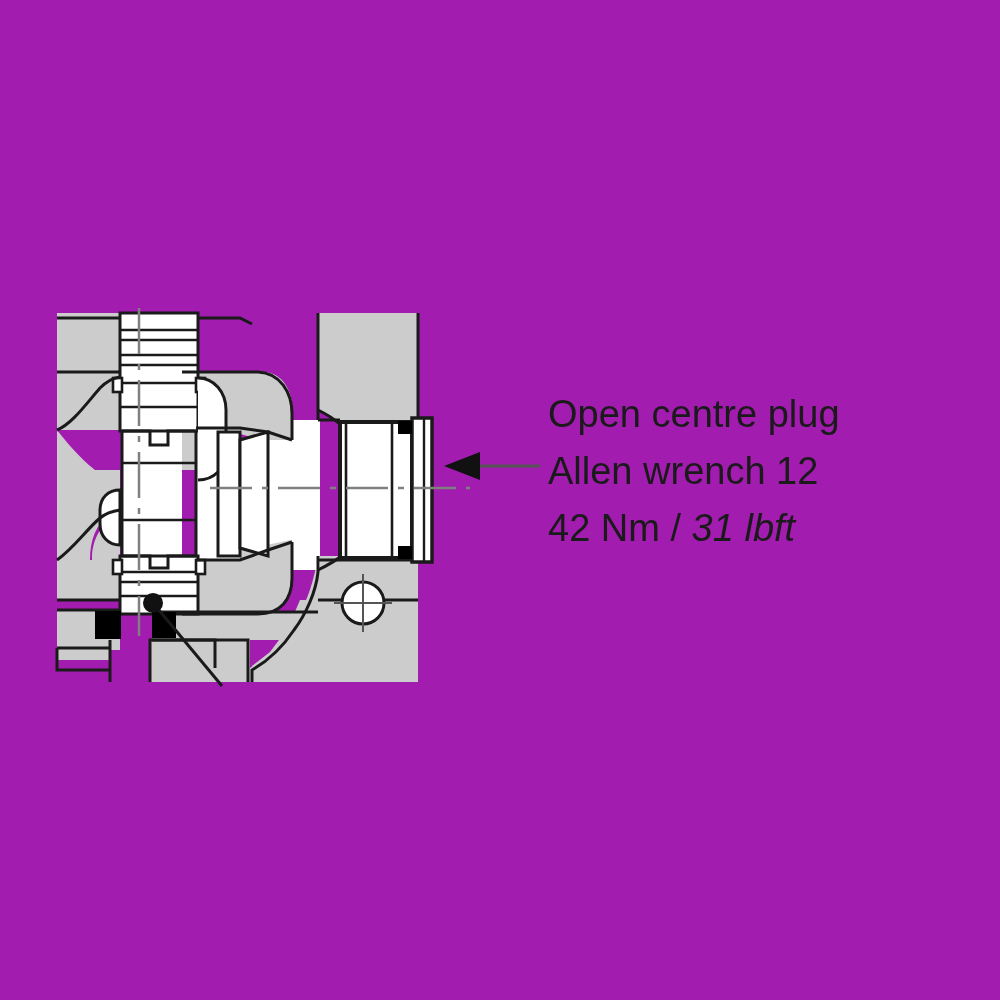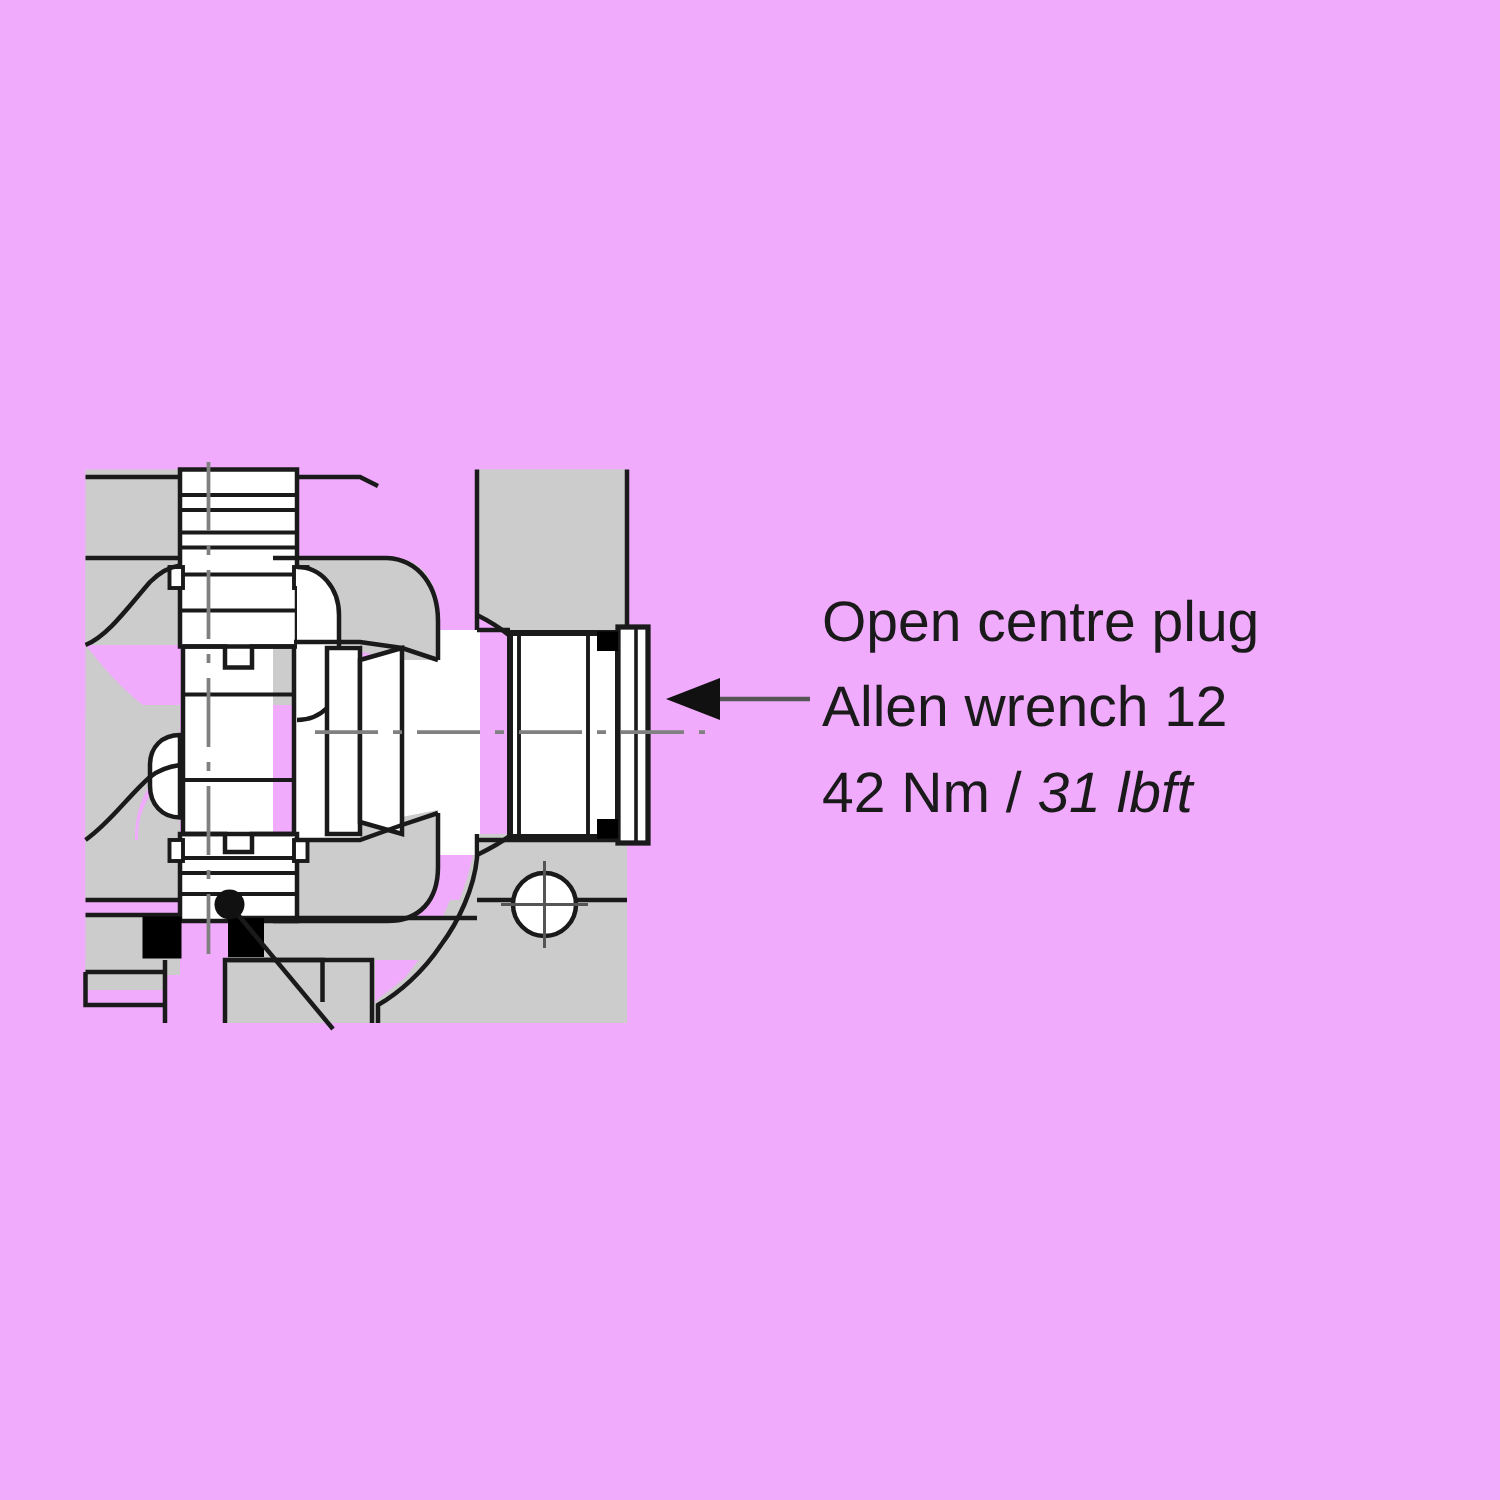--- a/index.html
+++ b/index.html
@@ -12,21 +12,21 @@
     height: 1000px;
     overflow: hidden;
     font-family: "Liberation Sans", sans-serif;
     position: relative;
   }
   #stage {
     position: absolute;
     left: 0; top: 0;
     width: 1000px;
     height: 1000px;
-    background: #f0abfc;
+    background: #a21caf;
   }
   svg#figure {
     position: absolute;
     left: 0; top: 0;
     width: 1000px;
     height: 1000px;
     display: block;
   }
   .callout-text {
     font-family: "Liberation Sans", sans-serif;

